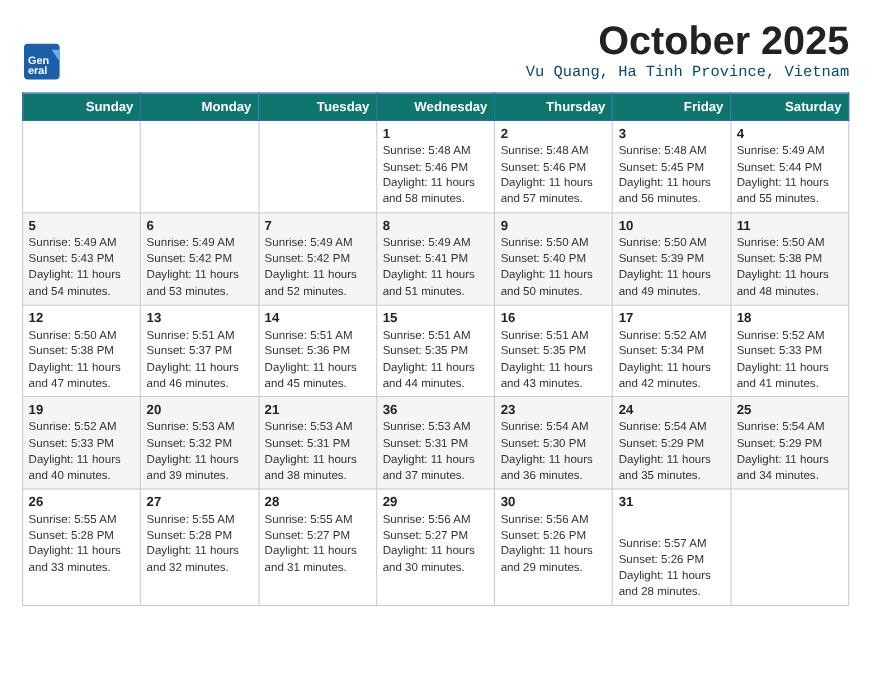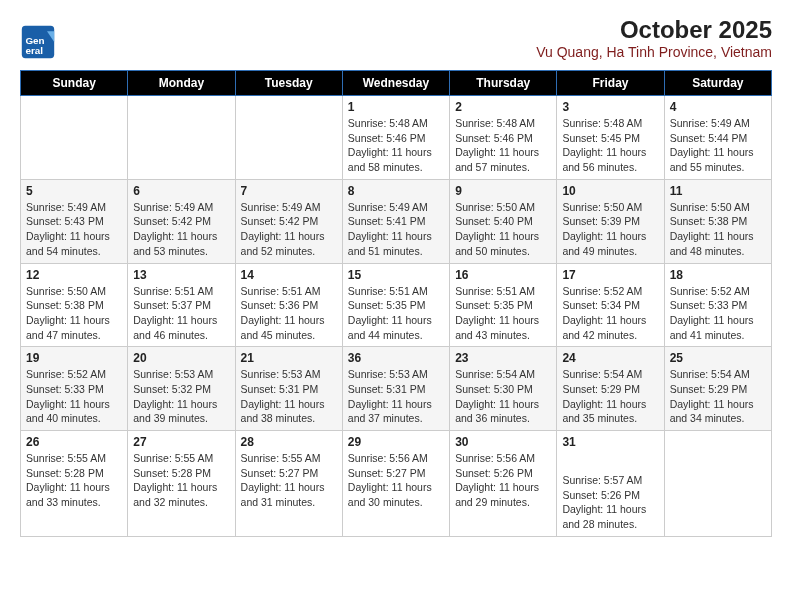--- a/index.html
+++ b/index.html
@@ -29,37 +29,38 @@
     }
     .logo-text .blue { color: #1a5fa8; }
     .logo-icon {
       width: 36px;
       height: 36px;
     }
     .title-block {
       text-align: right;
     }
     .cal-title {
-      font-size: 24px;
+      font-size: 36px;
       font-weight: bold;
       color: #222;
     }
     .cal-subtitle {
       font-size: 14px;
-      color: #7f1d1d;
+      color: #0c4a6e;
+      font-family: Liberation Mono, monospace;
     }
     .calendar {
       width: 100%;
       border-collapse: collapse;
       font-size: 11px;
     }
     .calendar th {
-      background: #000000;
+      background: #0f766e;
       color: #fff;
-      text-align: center;
+      text-align: right;
       padding: 5px 6px;
       font-size: 12px;
       font-weight: bold;
       border: 1px solid #2e6db4;
     }
     .calendar td {
       border: 1px solid #ccc;
       vertical-align: top;
       padding: 4px 5px;
       width: calc(100% / 7);

